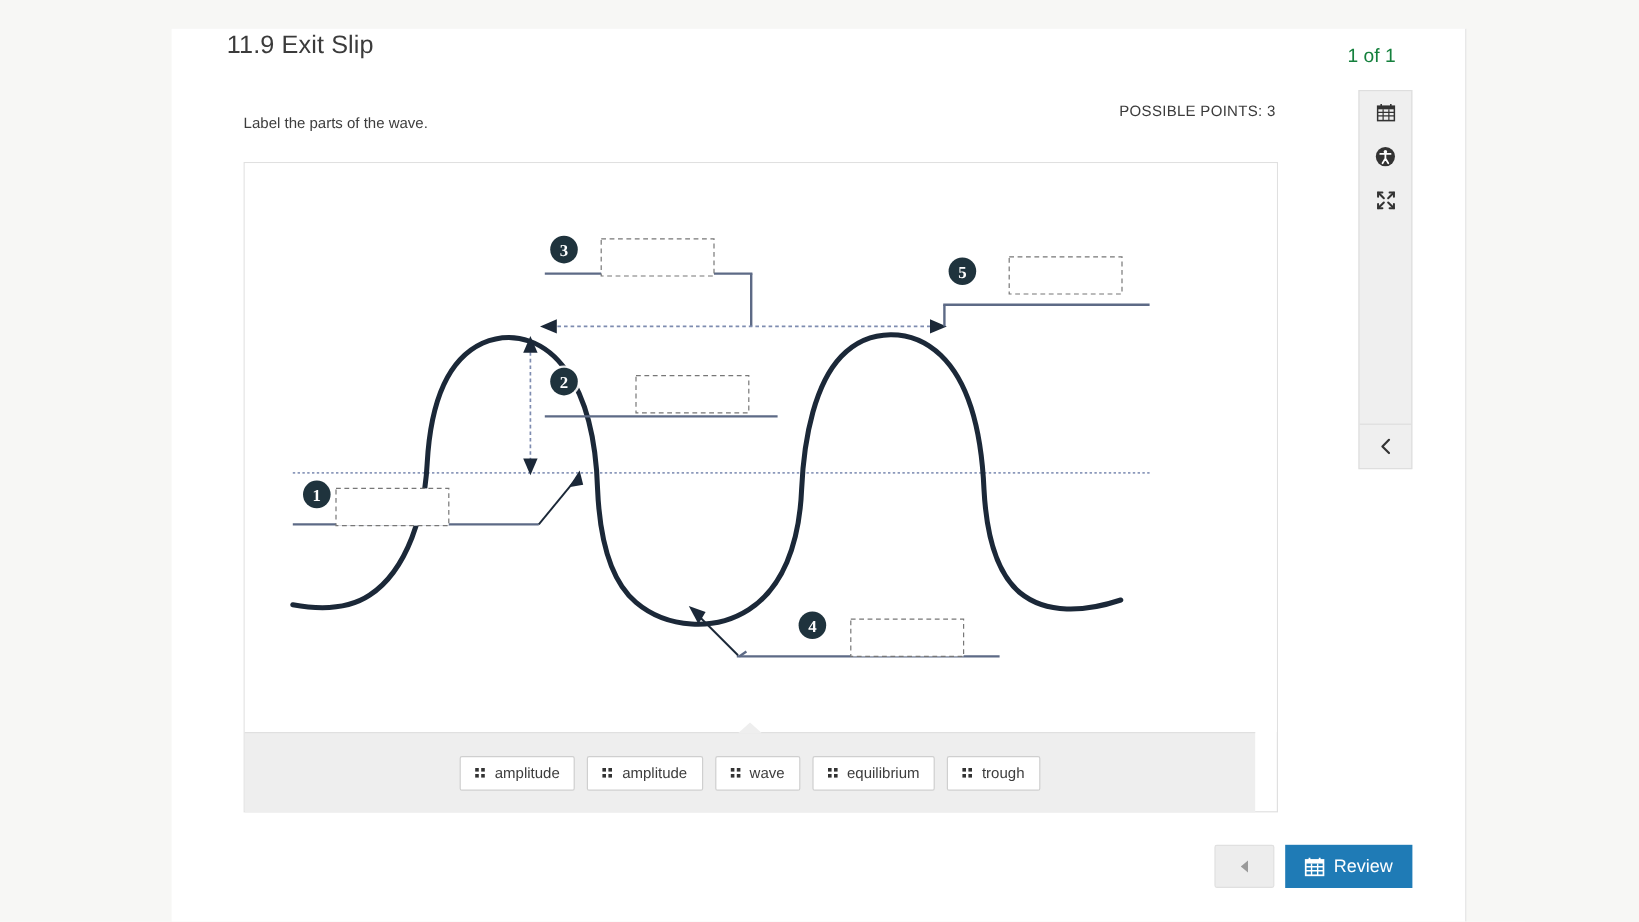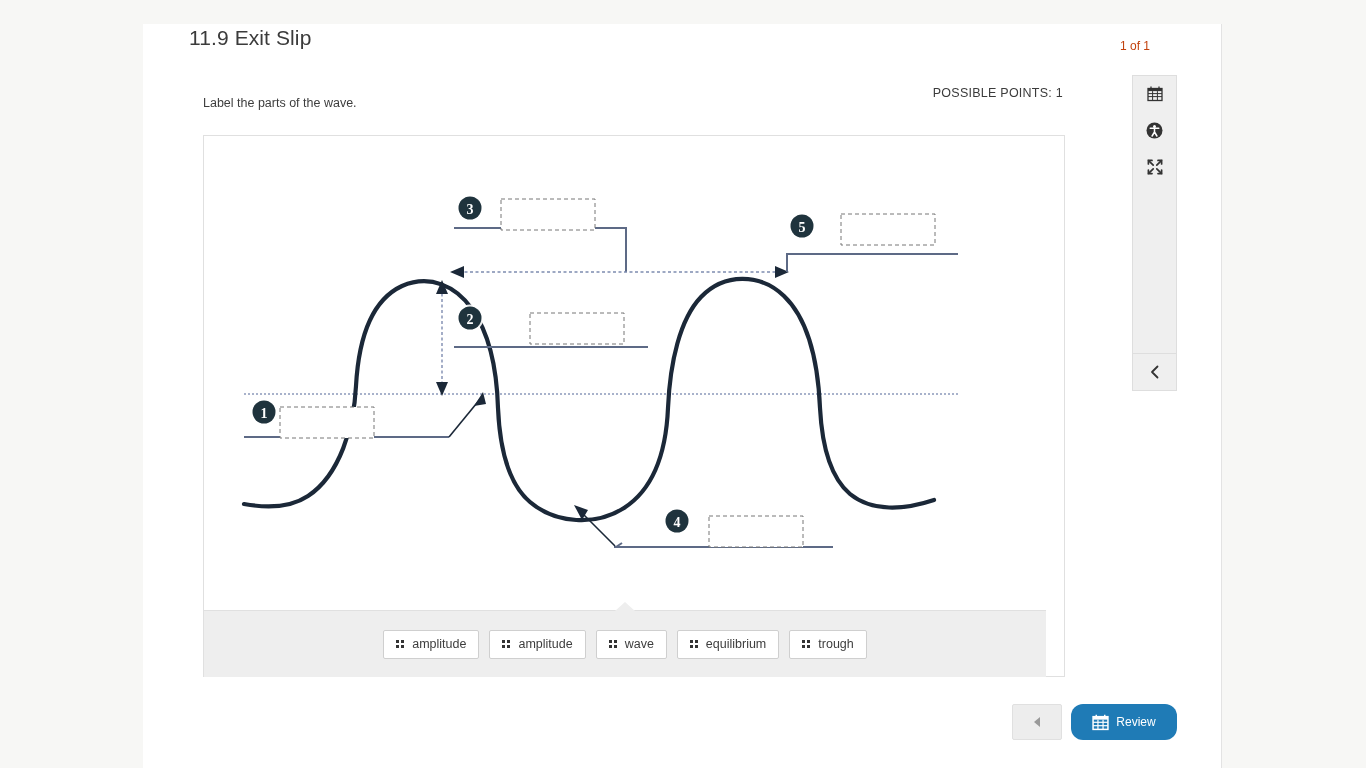--- a/index.html
+++ b/index.html
@@ -41,24 +41,24 @@
     top: 2px;
     font-size: 21px;
     color: #3b3b3b;
     font-weight: 400;
     letter-spacing: 0.1px;
     white-space: nowrap;
   }
 
   #pager-count {
     position: absolute;
-    right: 216px;
+    right: 203px;
     top: 15px;
-    font-size: 12px;
-    color: #c2410c;
+    font-size: 16px;
+    color: #15803d;
     white-space: nowrap;
   }
 
   #possible-points {
     position: absolute;
     right: 303px;
     top: 62px;
     font-size: 12.5px;
     color: #3b3b3b;
     letter-spacing: 0.25px;
@@ -205,41 +205,41 @@
   }
 
   #review-button {
     position: absolute;
     left: 1071px;
     top: 680px;
     width: 106px;
     height: 36px;
     background: #1f7bb6;
     border: none;
-    border-radius: 12px;
+    border-radius: 0;
     color: #ffffff;
-    font-size: 12px;
+    font-size: 15px;
     font-family: "Liberation Sans", sans-serif;
     display: flex;
     align-items: center;
     justify-content: center;
     gap: 7px;
     cursor: pointer;
   }
 </style>
 </head>
 <body>
 
 <div id="page">
 
   <div id="content-sheet"></div>
 
   <div id="page-title">11.9 Exit Slip</div>
   <div id="pager-count">1 of 1</div>
-  <div id="possible-points">POSSIBLE POINTS: 1</div>
+  <div id="possible-points">POSSIBLE POINTS: 3</div>
   <div id="prompt-text">Label the parts of the wave.</div>
 
   <div id="question-card">
 
     <div id="diagram-area">
       <svg id="diagram-svg" width="860" height="474" viewBox="0 0 860 474">
 
         <line x1="40" y1="258" x2="755" y2="258" stroke="#8c99bb" stroke-width="1.4" stroke-dasharray="2,2"></line>
 
         <path d="M 40 368

